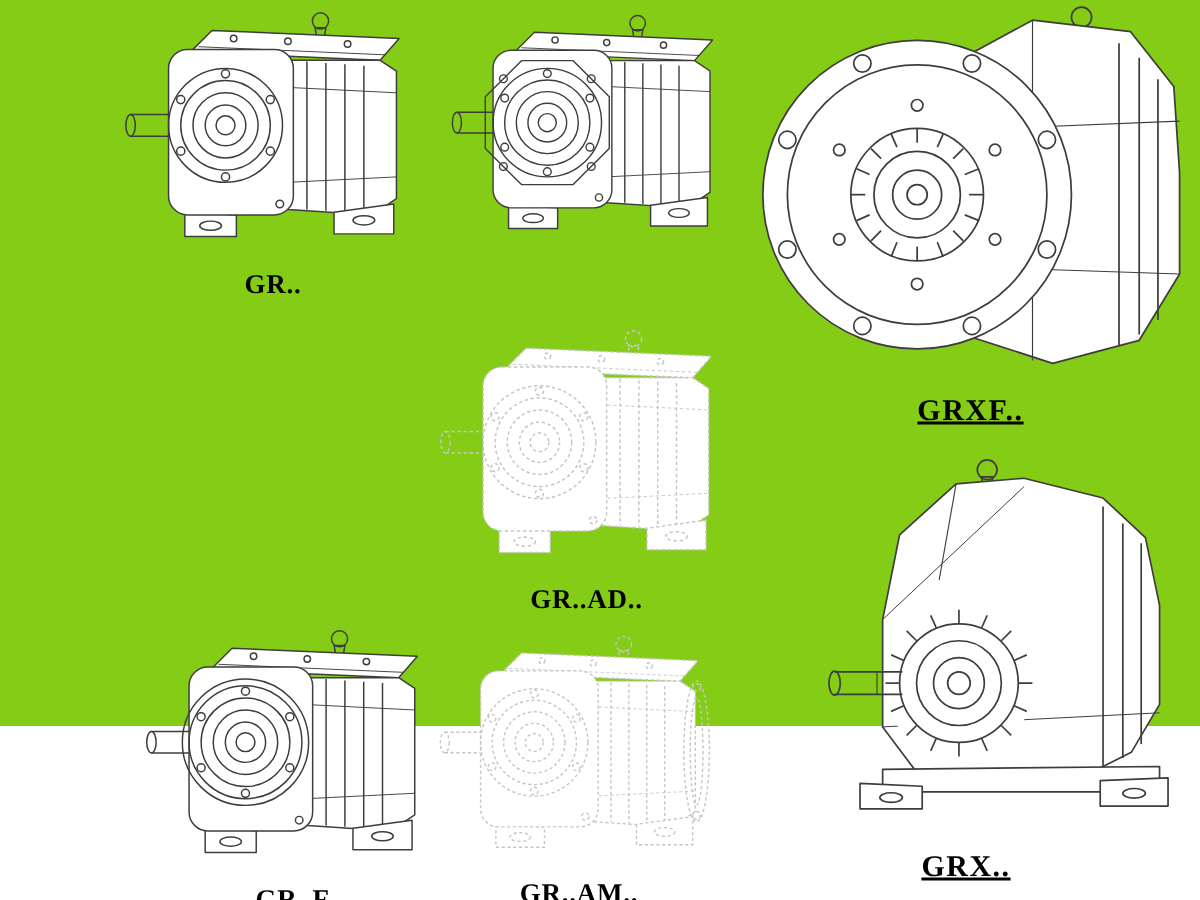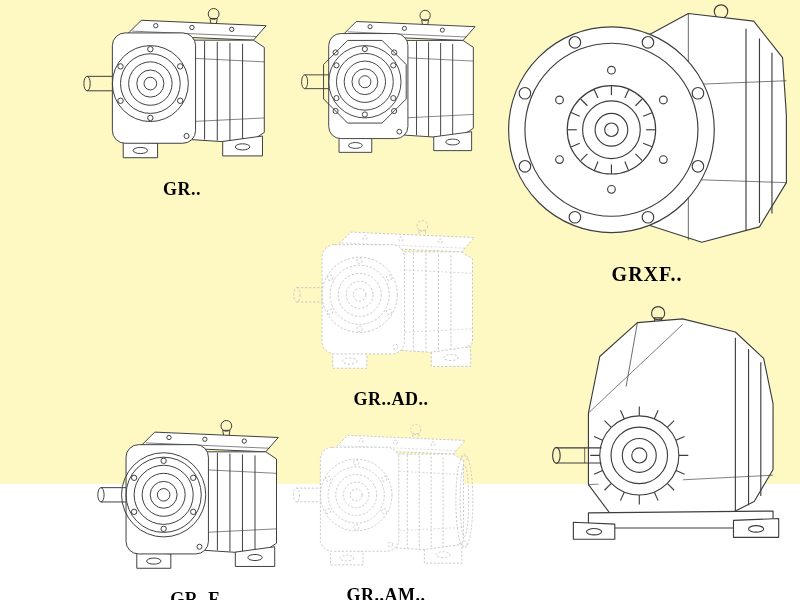--- a/index.html
+++ b/index.html
@@ -1,24 +1,24 @@
 <!DOCTYPE html>
 <html><head>
 <meta charset="utf-8">
 <style>
   * { margin:0; padding:0; box-sizing:border-box; }
   html,body { background:#ffffff; }
   body { width:800px; height:600px; overflow:hidden; font-family:"Liberation Serif", serif; }
-  #canvas { position:relative; width:800px; height:484px; background:#fef9c3; }
+  #canvas { position:relative; width:800px; height:484px; background:#84cc16; }
   .cell { position:absolute; display:flex; flex-direction:column; align-items:center; }
   .art { display:block; width:100%; height:auto; color:#3d3d3d; }
   .art * { vector-effect:non-scaling-stroke; }
   svg.ghost { color:#c6c6c6; stroke-dasharray:2.5 2; }
   figcaption { font-weight:700; font-size:18px; color:#000; letter-spacing:.5px; margin-top:3px; text-align:center; width:100%; }
-  .cap-big { font-size:20px; letter-spacing:1px; }
+  .cap-big { font-size:20px; letter-spacing:1px;text-decoration:underline; }
   .cap-shift { width:80%; }
   .defs { position:absolute; width:0; height:0; overflow:hidden; }
 </style>
 </head>
 <body>
 
 <div id="canvas">
 
   <svg class="defs" aria-hidden="true">
     <defs>
@@ -223,15 +223,16 @@
         <use href="#sym-side"></use>
         <use href="#sym-adapter"></use>
       </svg>
     <figcaption>GR..AM..</figcaption>
   </figure>
 
   <figure class="cell" style="left:498px; top:300px; width:292px;">
     <svg class="art" viewBox="0 0 310 280">
         <use href="#sym-grx"></use>
       </svg>
+    <figcaption class="cap-big cap-shift">GRX..</figcaption>
   </figure>
 
 </div>
 
 </body></html>

